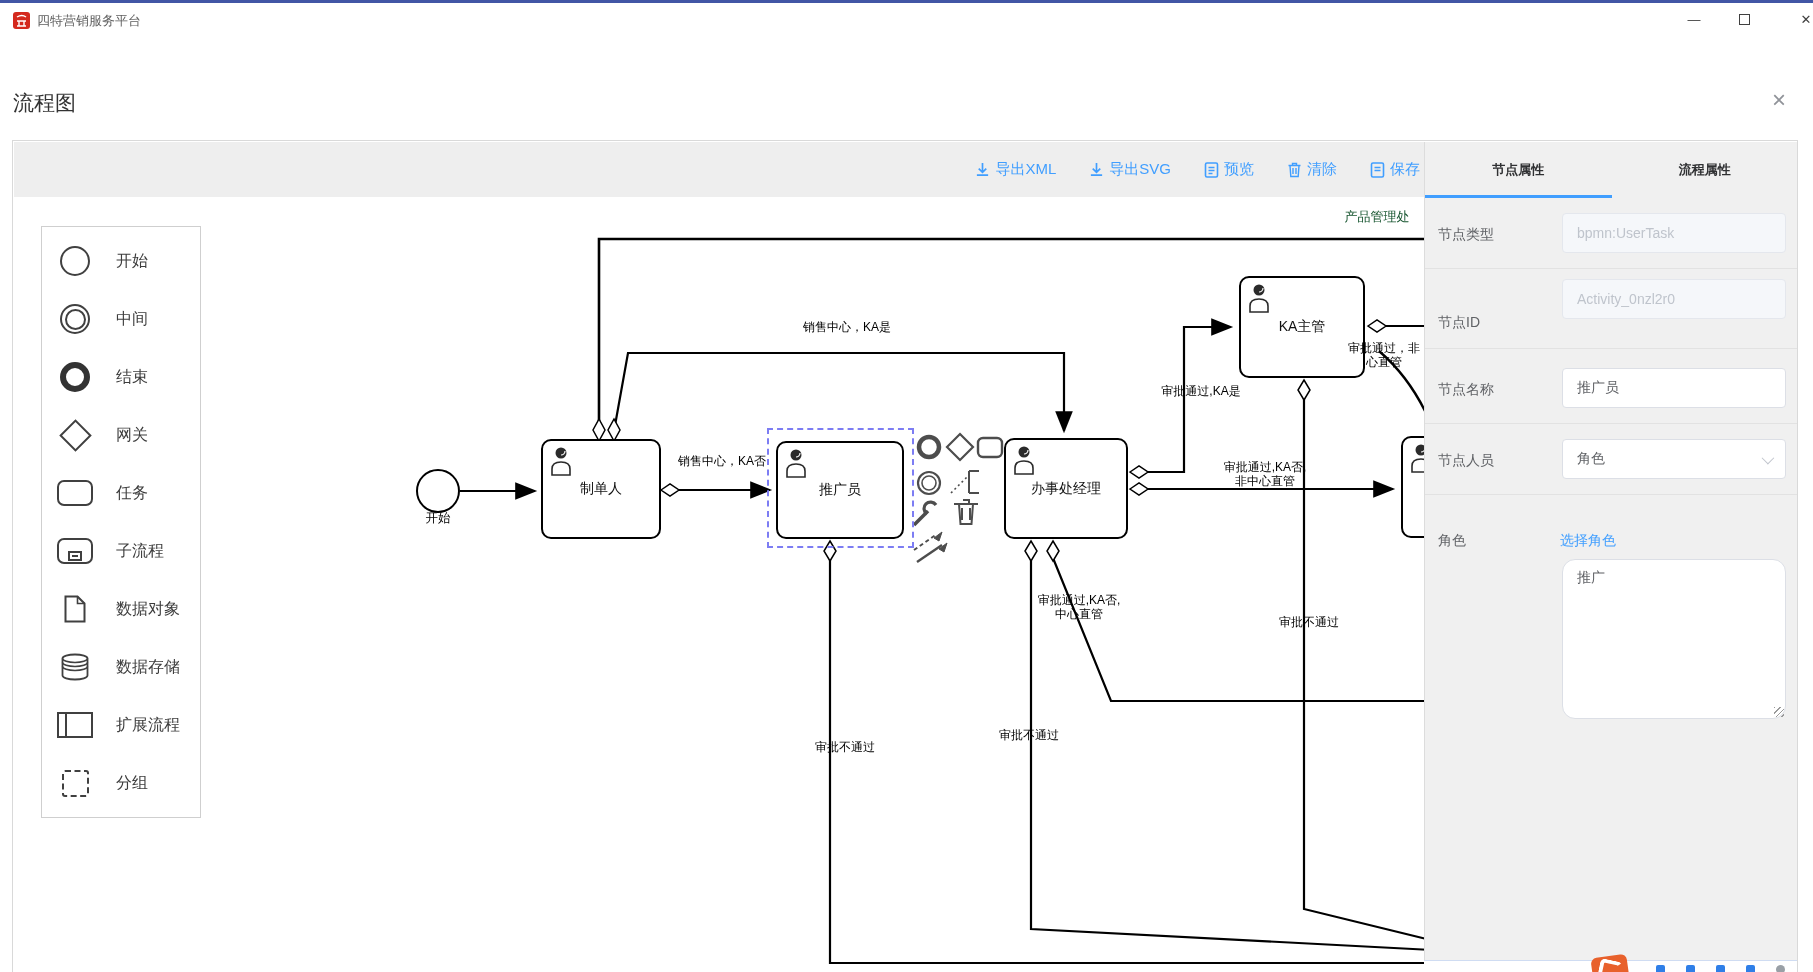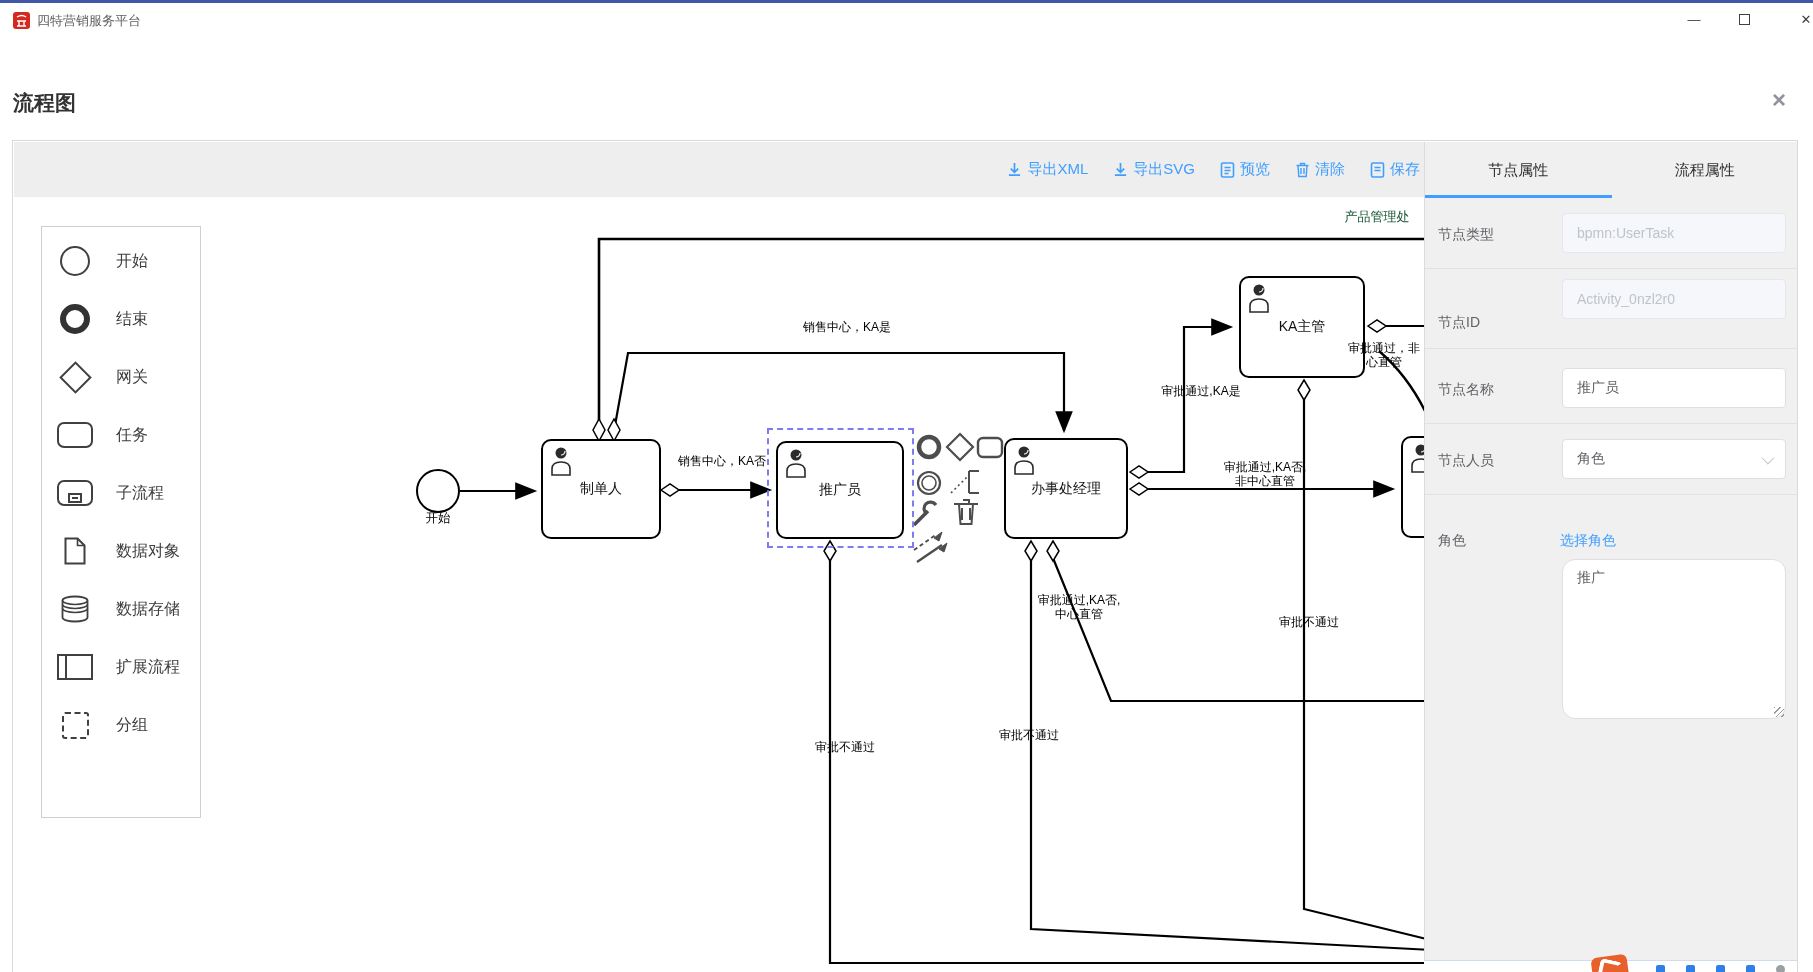--- a/index.html
+++ b/index.html
@@ -13,30 +13,30 @@
   #app-icon svg { display:block; }
   #app-title { left:37px; top:9px; font-size:13px; color:#5f5f5f; }
   .winbtn { top:0; width:44px; height:33px; display:flex; align-items:center; justify-content:center;
     color:#404040; font-size:13px; }
   #btn-min { left:1672px; }
   #btn-max { left:1722px; }
   #btn-max .sq { width:11px; height:11px; border:1px solid #404040; }
   #btn-close { left:1786px; width:40px; }
 
   
-  #page-header { left:0; top:35px; width:1813px; height:73px; background:#fff;font-weight:bold; }
+  #page-header { left:0; top:35px; width:1813px; height:73px; background:#fff; }
   #page-title { left:13px; top:54px; font-size:21px; color:#333; }
   #page-close { left:1764px; top:50px; font-size:24px; color:#909399; width:30px; height:30px;
     display:flex; align-items:center; justify-content:center; }
 
   
   #container { left:12px; top:140px; width:1786px; height:832px; background:#fff;
     border:1px solid #d9d9d9; border-bottom:none; overflow:hidden; }
   #toolbar { left:1px; top:1px; width:1410px; height:55px; background:#eeeeee; z-index:2;
-    display:flex; align-items:center; justify-content:flex-end; gap:25px; padding-right:4px; }
+    display:flex; align-items:center; justify-content:flex-end; gap:33px; padding-right:4px; }
   .tool-item { display:flex; align-items:center; gap:5px; color:#409eff; font-size:15px; cursor:pointer; }
   .tool-item svg { display:block; }
 
   
   #palette { left:28px; top:85px; width:160px; height:592px; background:#fff;
     border:1px solid #cfcfcf; z-index:2; padding-top:5px; }
   .pal-row { height:58px; display:flex; align-items:center; padding-left:14px; gap:22px; cursor:pointer; }
   .pal-ico { width:38px; display:flex; align-items:center; justify-content:center; }
   .pal-label { font-size:16px; color:#3d3d3d; }
   .ic-circle { width:30px; height:30px; border:2px solid #404040; border-radius:50%; }
@@ -67,21 +67,21 @@
     border:2px dashed #7d7df3; z-index:1; }
   .edge-label { position:absolute; transform:translate(-50%,-50%); font-size:12px; color:#000;
     white-space:pre-line; text-align:center; line-height:1.2; z-index:1; }
   #pool-label { position:absolute; transform:translate(-50%,-50%); font-size:13px; color:#14532d; z-index:1; }
 
   
   #panel { left:1411px; top:1px; width:374px; height:819px; background:#f0f0f0;
     border-left:1px solid #dcdcdc; z-index:3; }
   #tabbar { position:absolute; left:0; top:0; width:100%; height:56px; display:flex; }
   .tab { width:50%; display:flex; align-items:center; justify-content:center;
-    font-size:15px; color:#303133; cursor:pointer; }
+    font-size:13px; color:#303133; cursor:pointer;font-weight:bold; }
   #tab-underline { position:absolute; left:0; top:53px; width:50%; height:3px; background:#409eff; }
   .divider { position:absolute; left:0; width:100%; height:1px; background:#e2e2e2; }
   .fld-label { position:absolute; left:13px; font-size:14px; color:#606266; }
   .fld-input { position:absolute; left:137px; width:224px; height:40px; border-radius:4px;
     font-size:14px; padding:0 14px; font-family:inherit; }
   .fld-disabled { background:#f5f7fa; border:1px solid #e4e7ed; color:#bfc4cc; }
   .fld-enabled { background:#fff; border:1px solid #dcdfe6; color:#606266; }
   #person-select { display:flex; align-items:center; justify-content:space-between; cursor:pointer; }
   #person-select .chev { width:9px; height:9px; border-right:1.6px solid #c0c4cc;
     border-bottom:1.6px solid #c0c4cc; transform:rotate(45deg) translateY(-2px); }
@@ -159,20 +159,28 @@
       <span>保存</span>
     </div>
   </div>
 
   <div class="abs" id="palette">
     <div class="pal-row">
       <span class="pal-ico">
           <i class="ic-circle"></i>
         </span>
       <span class="pal-label">开始</span>
+      </div>
+    <div class="pal-row">
+      <span class="pal-ico">
+          <span class="ic-circle-mid">
+            <i></i>
+          </span>
+        </span>
+      <span class="pal-label">中间</span>
       </div>
     <div class="pal-row">
       <span class="pal-ico">
           <i class="ic-circle-end"></i>
         </span>
       <span class="pal-label">结束</span>
       </div>
     <div class="pal-row">
       <span class="pal-ico">
           <i class="ic-diamond"></i>

